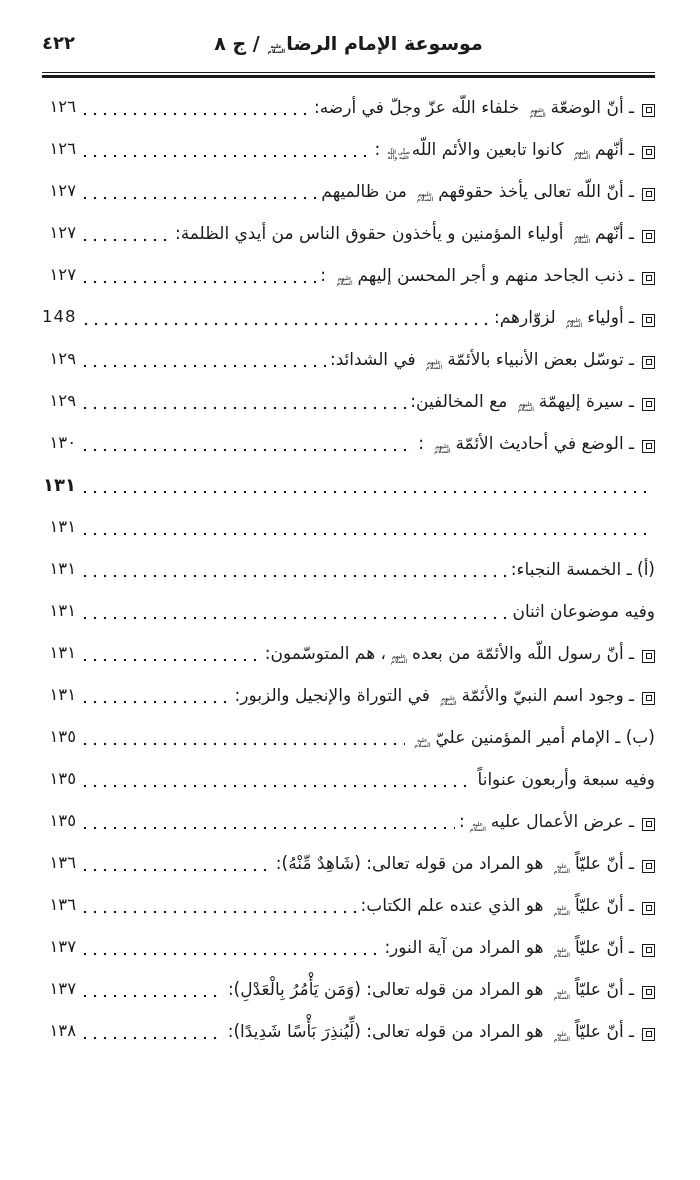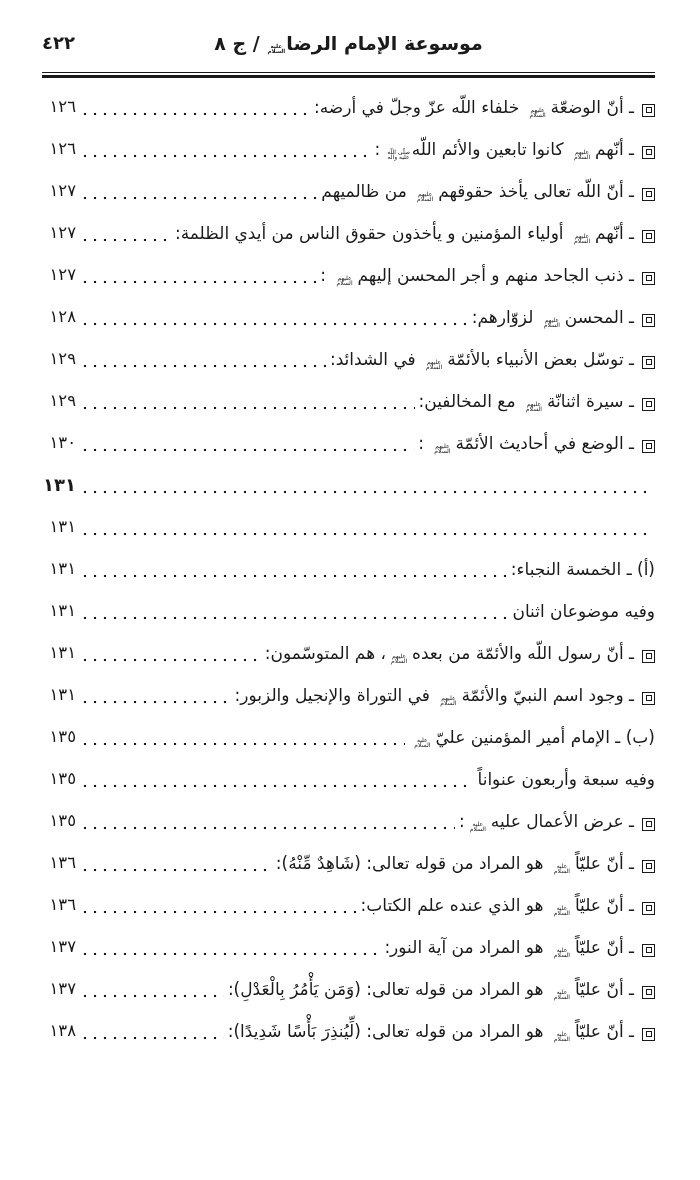--- a/index.html
+++ b/index.html
@@ -110,35 +110,35 @@
       <div class="row">
         <span class="entry-text"><span class="bullet">
             <span></span>
           </span><span>ـ ذنب الجاحد منهم و أجر المحسن إليهم</span><span class="hon">عليهم السلام</span><span> :</span></span>
         <span class="leader"></span>
         <span class="pnum">١٢٧</span>
       </div>
       <div class="row">
         <span class="entry-text"><span class="bullet">
             <span></span>
-          </span><span>ـ المحسن</span><span class="hon">عليهم السلام</span><span> لزوّارهم:</span></span>
-        <span class="leader"></span>
-        <span class="pnum">١٢٨</span>
+          </span><span>ـ أولياء</span><span class="hon">عليهم السلام</span><span> لزوّارهم:</span></span>
+        <span class="leader"></span>
+        <span class="pnum">148</span>
       </div>
       <div class="row">
         <span class="entry-text"><span class="bullet">
             <span></span>
           </span><span>ـ توسّل بعض الأنبياء بالأئمّة</span><span class="hon">عليهم السلام</span><span> في الشدائد:</span></span>
         <span class="leader"></span>
         <span class="pnum">١٢٩</span>
       </div>
       <div class="row">
         <span class="entry-text"><span class="bullet">
             <span></span>
-          </span><span>ـ سيرة اثنانّة</span><span class="hon">عليهم السلام</span><span> مع المخالفين:</span></span>
+          </span><span>ـ سيرة إليهمّة</span><span class="hon">عليهم السلام</span><span> مع المخالفين:</span></span>
         <span class="leader"></span>
         <span class="pnum">١٢٩</span>
       </div>
       <div class="row">
         <span class="entry-text"><span class="bullet">
             <span></span>
           </span><span>ـ الوضع في أحاديث الأئمّة</span><span class="hon">عليهم السلام</span><span> :</span></span>
         <span class="leader"></span>
         <span class="pnum">١٣٠</span>
       </div>

